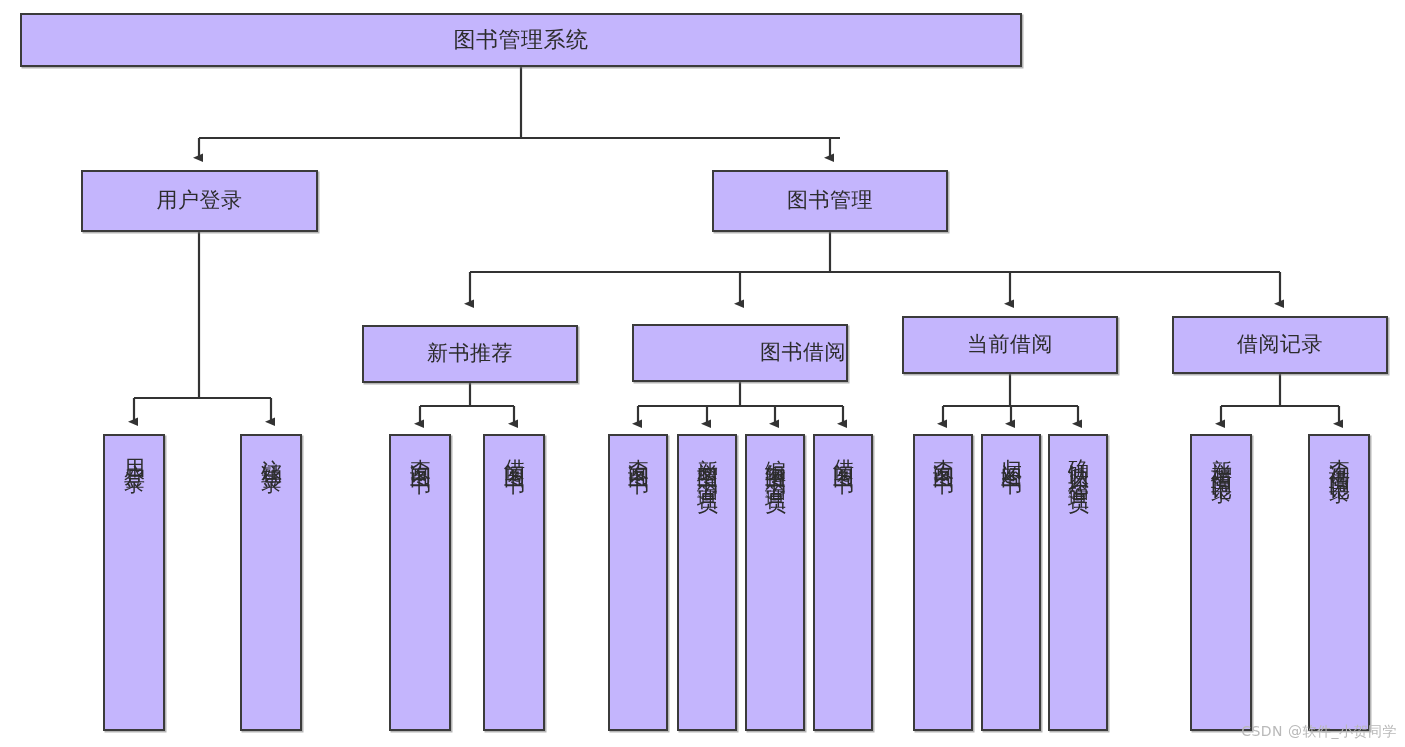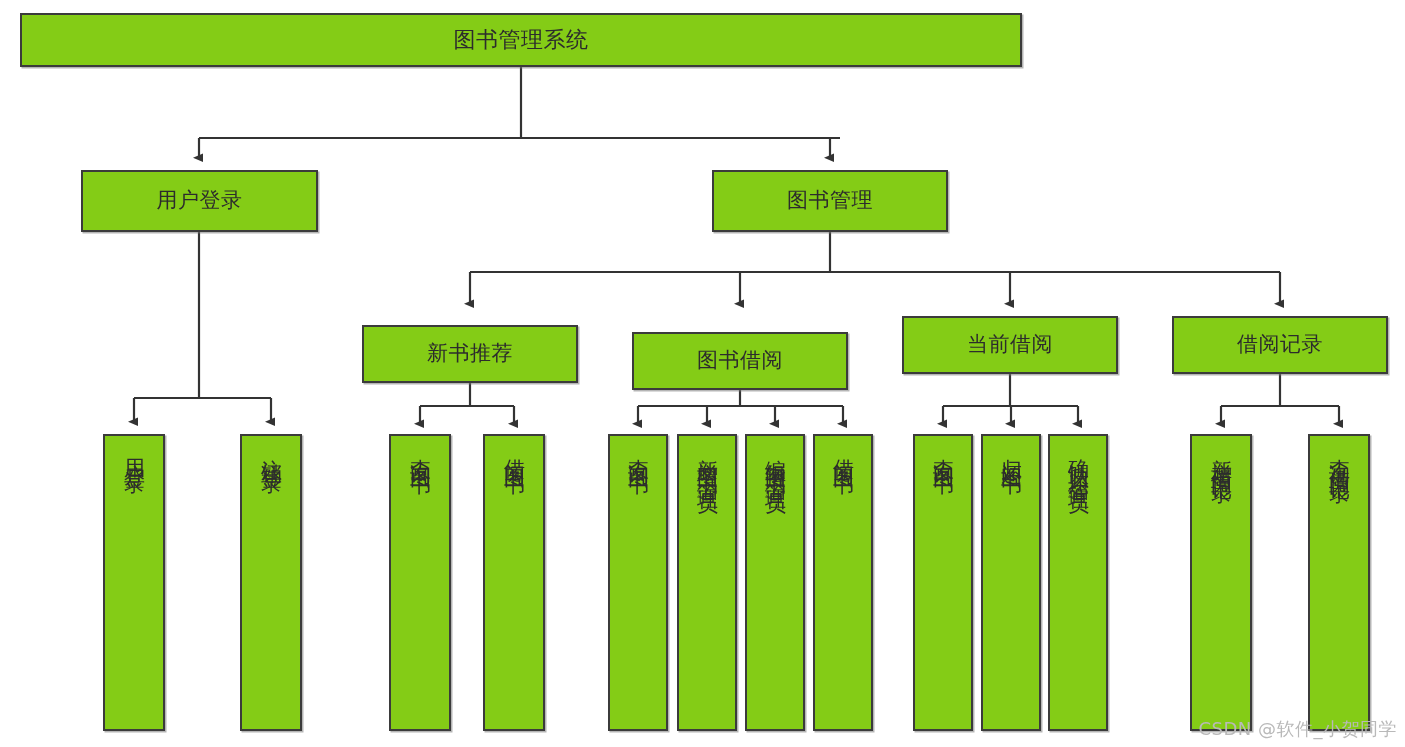--- a/index.html
+++ b/index.html
@@ -22,21 +22,21 @@
     position: absolute;
     left: 0;
     top: 0;
     width: 1405px;
     height: 747px;
     pointer-events: none;
   }
   .node {
     position: absolute;
     box-sizing: border-box;
-    background: #84cc16;
+    background: #c4b5fd;
     border: 2px solid #3b3b3b;
     box-shadow: 1.5px 1.5px 0 0 rgba(120,120,120,0.55);
     display: flex;
     align-items: center;
     justify-content: center;
     z-index: 2;
   }
   .node .label {
     color: #2c2c2c;
     font-size: 21px;
@@ -60,21 +60,21 @@
     text-orientation: upright;
     font-size: 21px;
     line-height: 1.0;
     letter-spacing: 5px;
     white-space: nowrap;
   }
   .watermark {
     position: absolute;
     right: 8px;
     bottom: 6px;
-    font-size: 18px;
+    font-size: 14px;
     color: #b9b9b9;
     letter-spacing: 0.5px;
     z-index: 3;
     white-space: nowrap;
     font-family: "DejaVu Sans", "Liberation Sans", sans-serif;
   }
 </style>
 </head>
 <body>
 
@@ -139,21 +139,21 @@
   </div>
 
   <div class="node lvl2" id="n-book_manage" style="left: 712px; top: 170px; width: 236px; height: 62px; align-items: center;">
     <span class="label">图书管理</span>
   </div>
 
   <div class="node lvl3" id="n-new_book_rec" style="left: 362px; top: 325px; width: 216px; height: 58px;">
     <span class="label">新书推荐</span>
   </div>
 
-  <div class="node lvl3" id="n-book_borrow" style="left: 632px; top: 332px; width: 216px; height: 58px;">
+  <div class="node lvl3" id="n-book_borrow" style="left: 632px; top: 324px; width: 216px; height: 58px; justify-content: flex-end;">
     <span class="label">图书借阅</span>
   </div>
 
   <div class="node lvl3" id="n-current_borrow" style="left: 902px; top: 316px; width: 216px; height: 58px; font-family: Liberation Serif, serif;">
     <span class="label">当前借阅</span>
   </div>
 
   <div class="node lvl3" id="n-borrow_record" style="left: 1172px; top: 316px; width: 216px; height: 58px;">
     <span class="label">借阅记录</span>
   </div>

